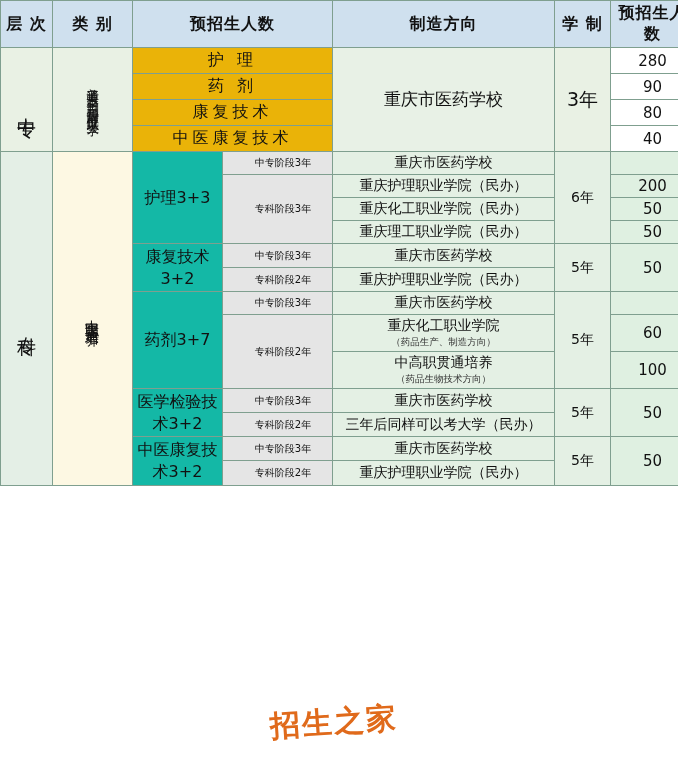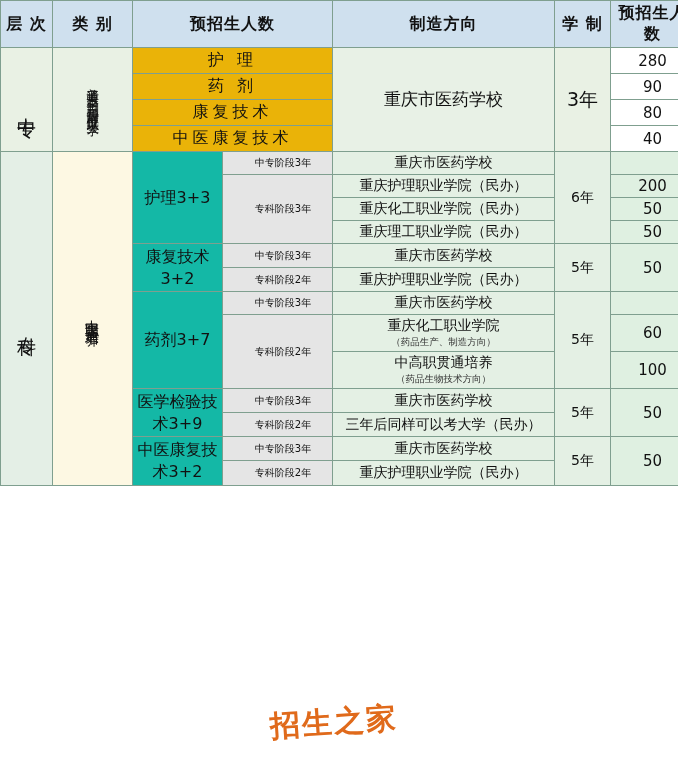--- a/index.html
+++ b/index.html
@@ -194,21 +194,21 @@
     </tr>
     <tr>
       <td class="zk-school">
         <span>中高职贯通培养</span>
         <span class="sub">（药品生物技术方向）</span>
       </td>
       <td class="zk-num">100</td>
     </tr>
 
     <tr>
-      <td class="zk-major" rowspan="2">医学检验技术3+9</td>
+      <td class="zk-major" rowspan="2">医学检验技术3+2</td>
       <td class="zk-stage">中专阶段3年</td>
       <td class="zk-school">重庆市医药学校</td>
       <td class="zk-year" rowspan="2">5年</td>
       <td class="zk-num" rowspan="2">50</td>
     </tr>
     <tr>
       <td class="zk-stage">专科阶段2年</td>
       <td class="zk-school">三年后同样可以考大学（民办）</td>
     </tr>
 

